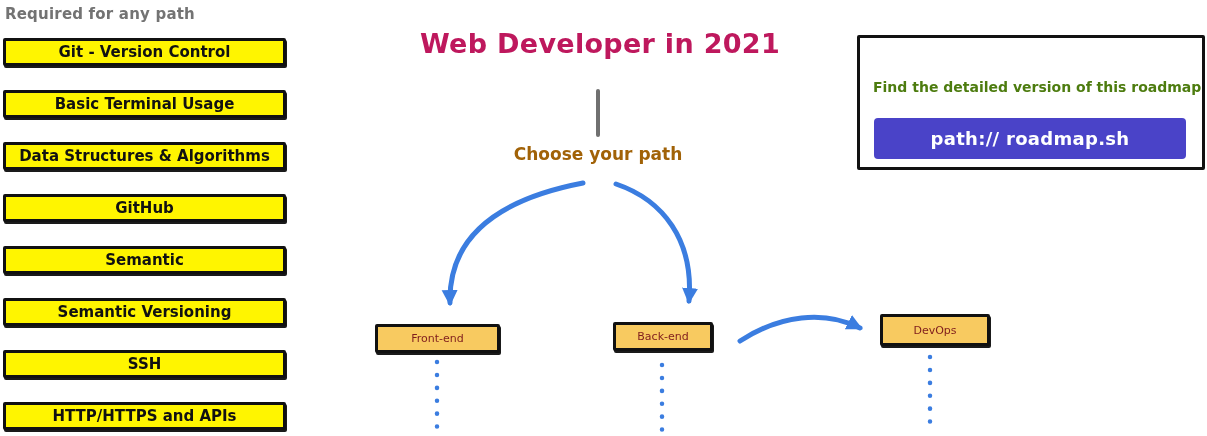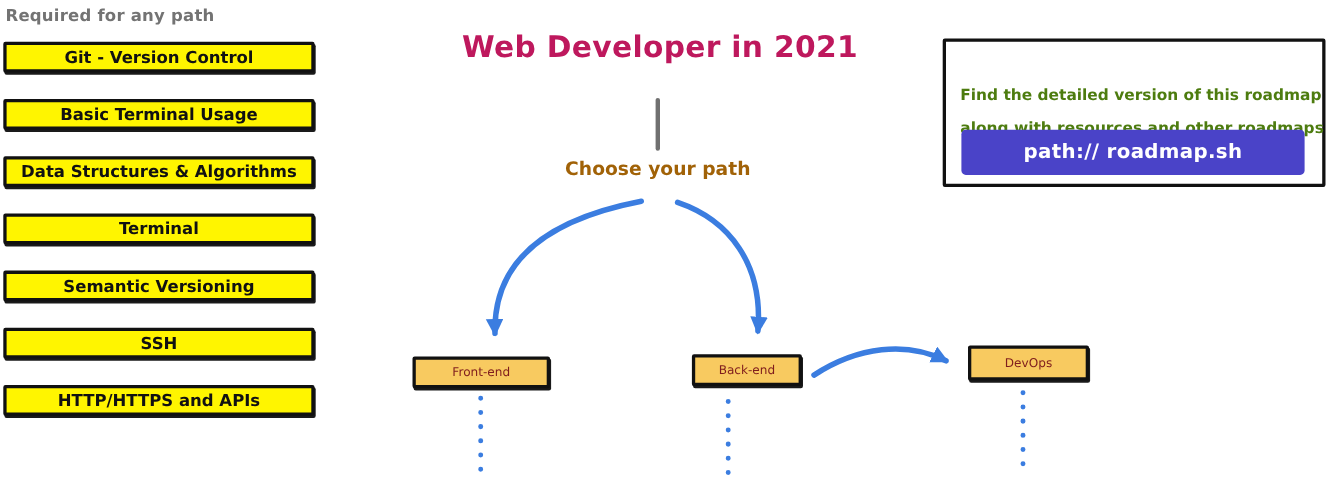--- a/index.html
+++ b/index.html
@@ -36,21 +36,21 @@
     position:absolute;left:478px;top:144px;width:240px;text-align:center;
     font-size:17px;font-weight:bold;color:#a16207;
   }
   .path-box{
     position:absolute;background:#F8CA60;border:3px solid #111;border-radius:2px;
     box-shadow:1px 2px 0 #1a1a1a;
     display:flex;align-items:center;justify-content:center;
     font-size:11px;font-weight:normal;color:#7f1d1d;cursor:pointer;
   }
   .path-frontend{left:375px;top:324px;width:119px;height:23px;}
-  .path-backend{left:613px;top:322px;width:94px;height:23px;margin-left:16px;}
+  .path-backend{left:613px;top:322px;width:94px;height:23px;}
   .path-devops{left:880px;top:314px;width:104px;height:26px;}
   
   .info-box{
     position:absolute;left:857px;top:35px;width:342px;height:129px;
     background:#fff;border:3px solid #111;border-radius:2px;
   }
   .info-text{
     position:absolute;left:13px;top:12px;right:8px;
     font-size:14px;font-weight:bold;color:#4d7c0f;line-height:30px;white-space:nowrap;margin-top:22px;
   }
@@ -66,21 +66,22 @@
 </head>
 <body>
 
 <div class="canvas">
 
   <div class="req-heading">Required for any path</div>
   <div class="req-list">
     <div class="req-box">Git - Version Control</div>
     <div class="req-box">Basic Terminal Usage</div>
     <div class="req-box">Data Structures &amp; Algorithms</div>
-    <div class="req-box">Terminal</div>
+    <div class="req-box">GitHub</div>
+    <div class="req-box">Semantic</div>
     <div class="req-box">Semantic Versioning</div>
     <div class="req-box">SSH</div>
     <div class="req-box">HTTP/HTTPS and APIs</div>
   </div>
 
   <div class="title">Web Developer in 2021</div>
   <div class="stem"></div>
   <div class="choose">Choose your path</div>
 
   <svg class="connectors" viewBox="0 0 1207 436">
@@ -101,18 +102,17 @@
     <path d="M 930 357 L 930 434" fill="none" stroke="#3B7DE0" stroke-width="4.5" stroke-linecap="round" stroke-dasharray="0.1 12.8"></path>
   </svg>
 
   <div class="path-box path-frontend">Front-end</div>
   <div class="path-box path-backend">Back-end</div>
   <div class="path-box path-devops">DevOps</div>
 
   <div class="info-box">
     <div class="info-text">
       <div>Find the detailed version of this roadmap</div>
-      <div>along with resources and other roadmaps</div>
     </div>
     <div class="info-button">path:// roadmap.sh</div>
   </div>
 
 </div>
 
 </body></html>

